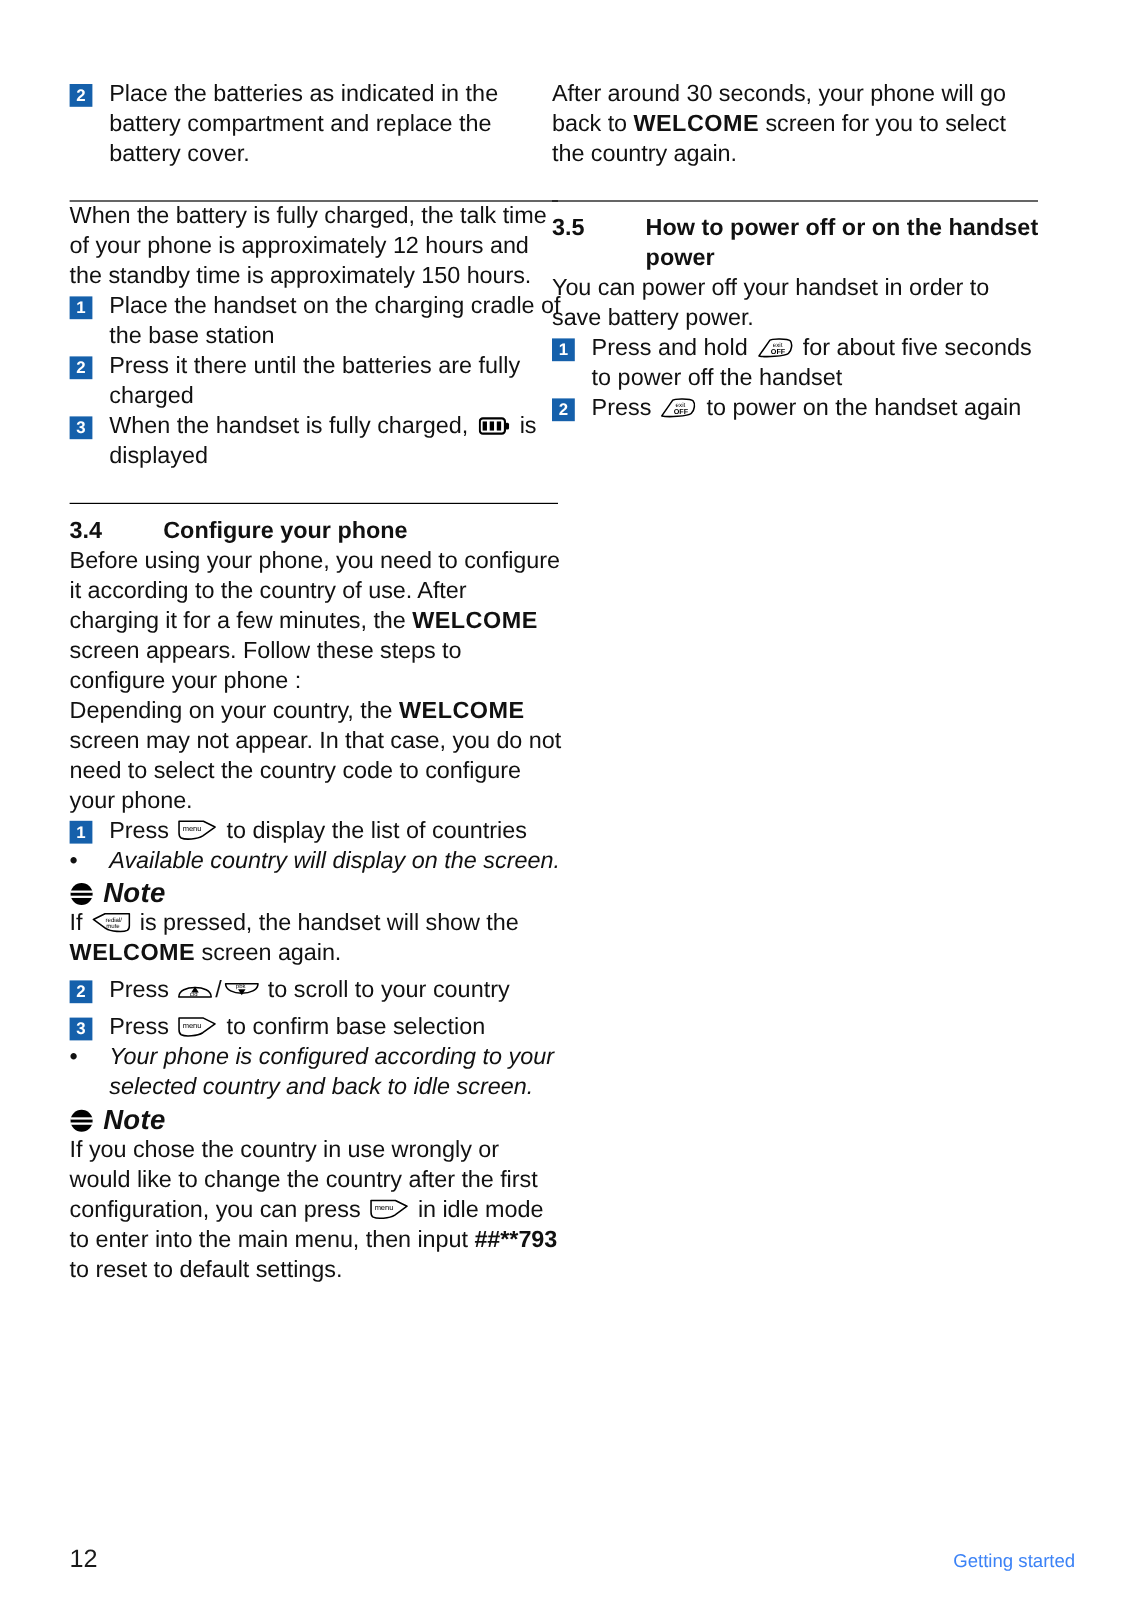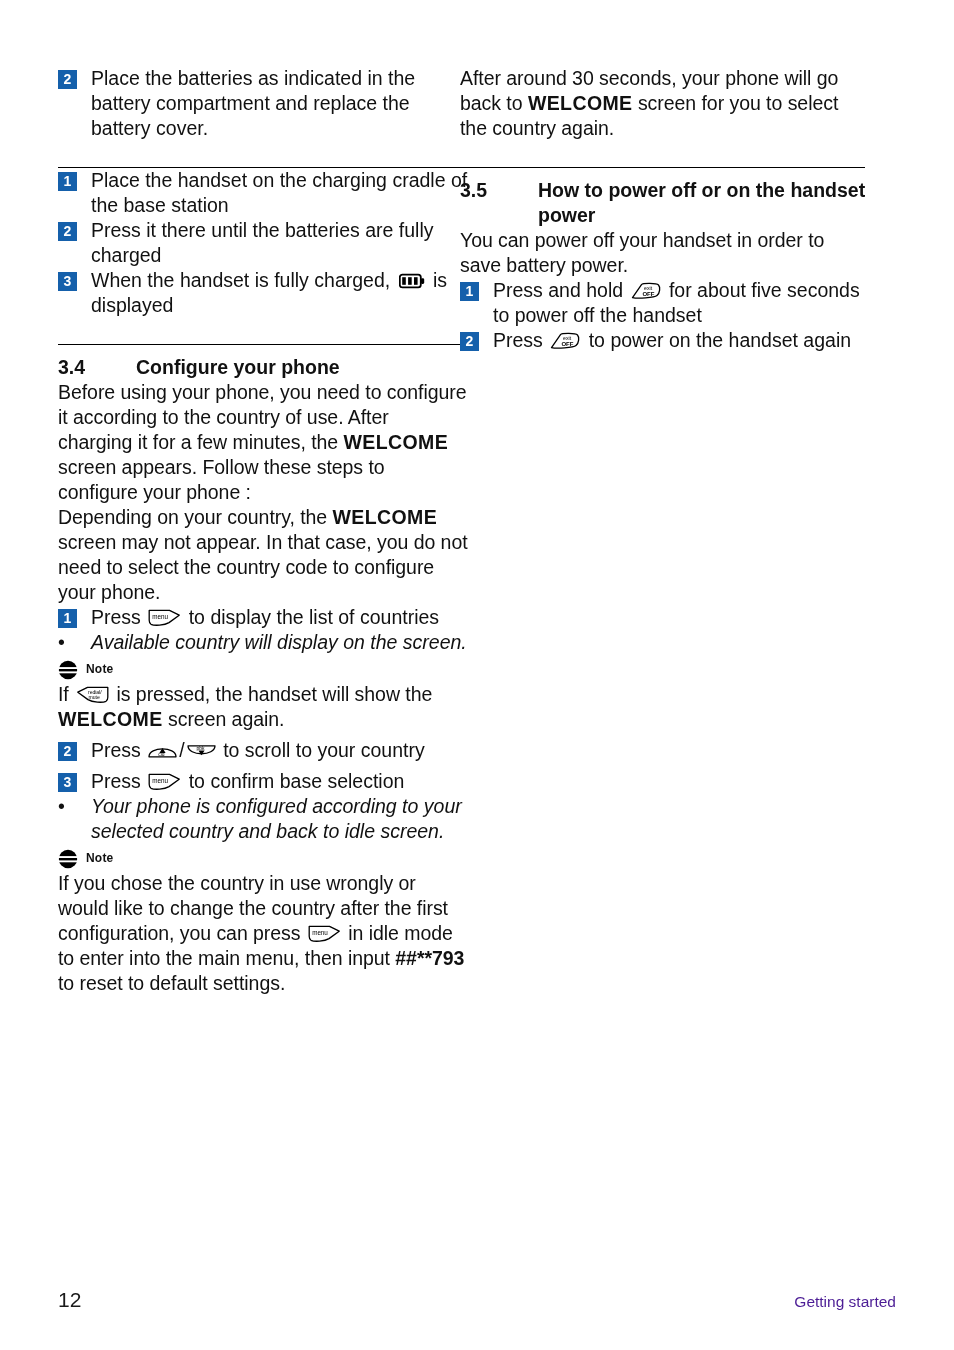--- a/index.html
+++ b/index.html
@@ -97,24 +97,25 @@
   .bullet .txt { flex: 1 1 auto; }
 
   
   .callout {
     display: flex;
     align-items: center;
     margin-top: 2px;
   }
   .callout .label {
     font-weight: bold;
-    font-size: 12px;
+    font-size: 23px;
     line-height: 25px;
     margin-left: 8px;
     letter-spacing: 0.2px;
+    font-style: italic;
   }
   .ico-note, .ico-tip {
     flex: 0 0 auto;
     width: 20px; height: 20px;
     display: inline-block;
   }
 
   
   .key {
     display: inline-block;
@@ -138,21 +139,21 @@
     justify-content: space-between;
     align-items: baseline;
   }
   .folio {
     font-size: 21px;
     color: #1a1a1a;
     font-family: "Liberation Sans", sans-serif;
   }
   .runhead {
     font-size: 15.5px;
-    color: #4c1d95;
+    color: #3b82f6;
     font-family: "Liberation Sans", sans-serif;
   }
 
   .sp6  { height: 6px; }
   .sp26 { height: 26px; }
 </style>
 </head>
 <body>
 
 <div class="page">
@@ -161,20 +162,21 @@
 
     <div class="step">
       <span class="badge">2</span>
       <span class="txt">Place the batteries as indicated in the battery compartment and replace the battery cover.</span>
     </div>
 
     <div class="sp26"></div>
 
     <hr class="rule rule-left">
 
+    <p class="para">When the battery is fully charged, the talk time of your phone is approximately 12 hours and the standby time is approximately 150 hours.</p>
 
     <div class="step">
       <span class="badge">1</span>
       <span class="txt">Place the handset on the charging cradle of the base station</span>
     </div>
     <div class="step">
       <span class="badge">2</span>
       <span class="txt">Press it there until the batteries are fully charged</span>
     </div>
     <div class="step">

